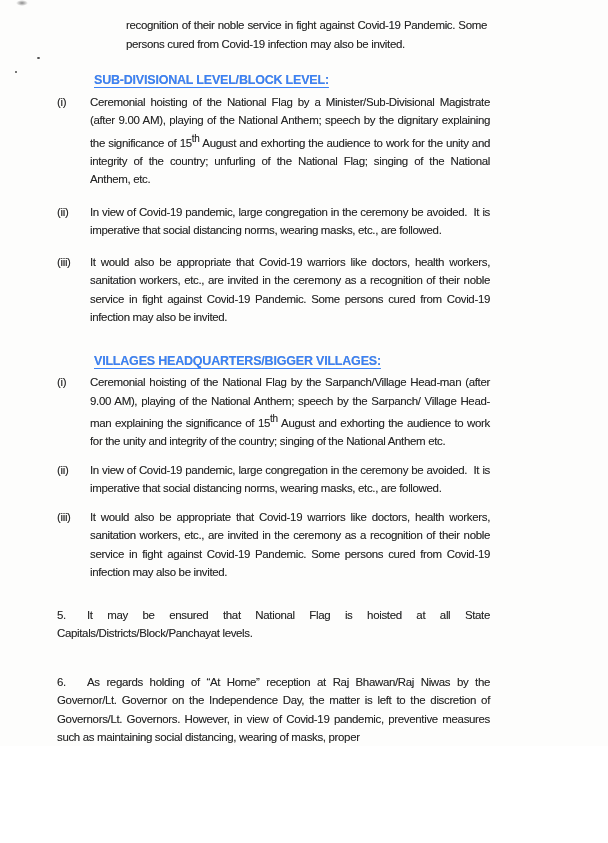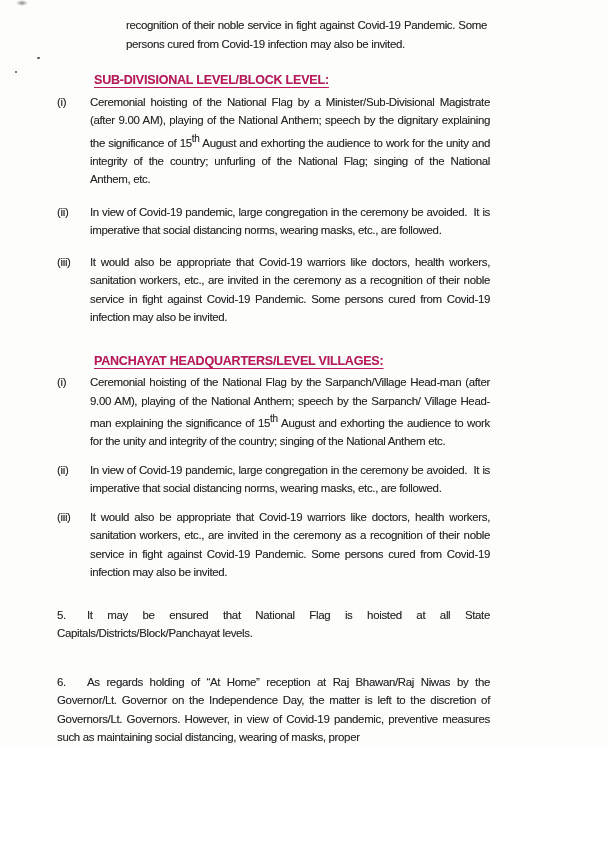--- a/index.html
+++ b/index.html
@@ -14,21 +14,21 @@
     line-height:18.5px;
     letter-spacing:-0.35px;
     color:#262626;
     text-shadow:0 0 0.5px rgba(40,40,40,0.35);
     overflow:hidden;
   }
   .cont { margin-left:69px; width:361px; text-align:justify; }
   .heading {
     margin:18px 0 0 37px;
     font-size:12.5px; font-weight:bold; letter-spacing:-0.2px;
-    color:#be185d;
+    color:#3b82f6;
     text-decoration:underline;
     text-decoration-thickness:1.3px;
     text-underline-offset:2.5px;
   }
   .heading2 { margin-top:25px; }
   .item { display:flex; }
   .mt3  { margin-top:3px; }
   .mt14 { margin-top:14px; }
   .mt13 { margin-top:13px; }
   .mt10 { margin-top:10px; }
@@ -67,21 +67,21 @@
   <div class="item mt14">
     <span class="marker">(ii)</span>
     <span class="ibody">In view of Covid-19 pandemic, large congregation in the ceremony be avoided.&nbsp; It is imperative that social distancing norms, wearing masks, etc., are followed.</span>
   </div>
 
   <div class="item mt13">
     <span class="marker">(iii)</span>
     <span class="ibody">It would also be appropriate that Covid-19 warriors like doctors, health workers, sanitation workers, etc., are invited in the ceremony as a recognition of their noble service in fight against Covid-19 Pandemic. Some persons cured from Covid-19 infection may also be invited.</span>
   </div>
 
-  <h2 class="heading heading2">PANCHAYAT HEADQUARTERS/LEVEL VILLAGES:</h2>
+  <h2 class="heading heading2">VILLAGES HEADQUARTERS/BIGGER VILLAGES:</h2>
 
   <div class="item mt3">
     <span class="marker">(i)</span>
     <span class="ibody"><span>Ceremonial hoisting of the National Flag by the Sarpanch/Village Head-man (after 9.00 AM), playing of the National Anthem; speech by the Sarpanch/ Village Head-man explaining the significance of 15</span><sup>th</sup><span> August and exhorting the audience to work for the unity and integrity of the country; singing of the National Anthem etc.</span></span>
   </div>
 
   <div class="item mt10">
     <span class="marker">(ii)</span>
     <span class="ibody">In view of Covid-19 pandemic, large congregation in the ceremony be avoided.&nbsp; It is imperative that social distancing norms, wearing masks, etc., are followed.</span>
   </div>

